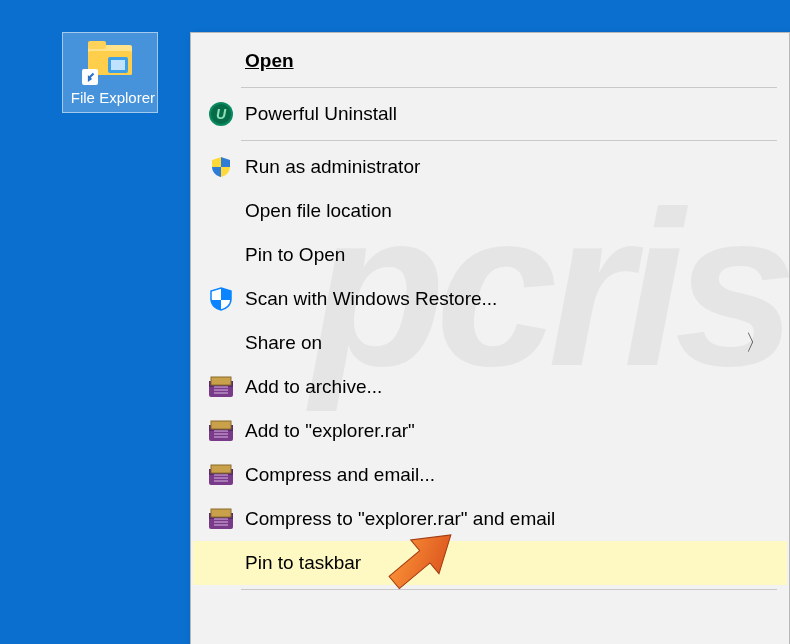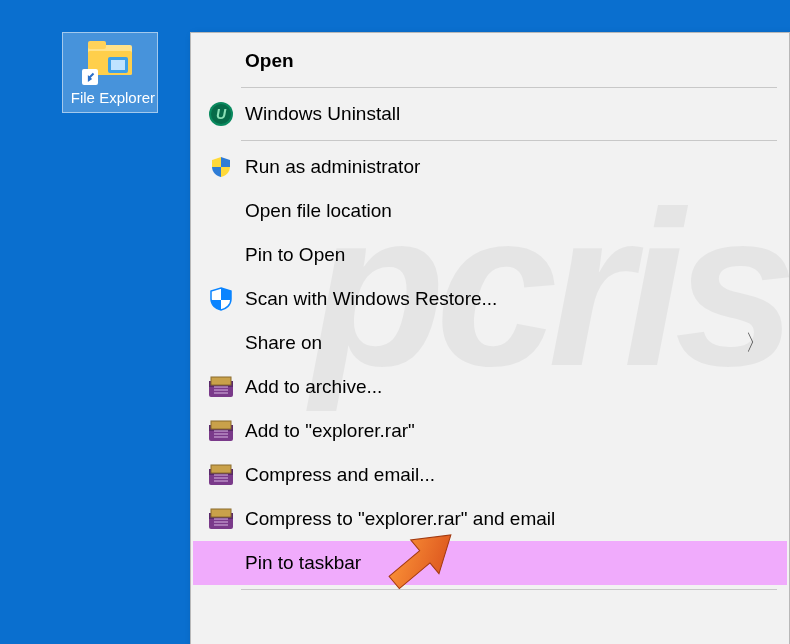--- a/index.html
+++ b/index.html
@@ -33,28 +33,28 @@
     font-size: 19px;
     color: #000;
   }
   .menu-item {
     display: flex;
     align-items: center;
     height: 44px;
     padding: 0 18px 0 10px;
     position: relative;
   }
-  .menu-item.highlight { background: #f0abfc; }
+  .menu-item.highlight { background: #fef9c3; }
   .menu-item .icon-slot {
     width: 36px; height: 32px;
     display: flex; align-items: center; justify-content: center;
     flex-shrink: 0;
   }
   .menu-item .text-slot { flex: 1; padding-left: 6px; }
-  .menu-item.bold .text-slot { font-weight: 700; }
+  .menu-item.bold .text-slot { font-weight: 700; text-decoration: underline; }
   .menu-item .submenu-arrow {
     font-size: 22px; color: #555; padding-right: 2px;
   }
   .menu-sep {
     height: 1px;
     background: #c8c8c8;
     margin: 4px 10px 4px 48px;
   }
 
   
@@ -107,21 +107,21 @@
   <div class="menu-sep"></div>
 
   <div class="menu-item">
     <span class="icon-slot">
       <svg width="26" height="26" viewBox="0 0 26 26">
         <circle cx="13" cy="13" r="12" fill="#0a8a5f"></circle>
         <circle cx="13" cy="13" r="10" fill="#066b49"></circle>
         <text x="13" y="18" text-anchor="middle" font-size="14" font-style="italic" font-weight="bold" fill="#8be0b6">U</text>
       </svg>
     </span>
-    <span class="text-slot">Windows Uninstall</span>
+    <span class="text-slot">Powerful Uninstall</span>
   </div>
 
   <div class="menu-sep"></div>
 
   <div class="menu-item">
     <span class="icon-slot">
       <svg width="24" height="24" viewBox="0 0 24 24">
         <path d="M12 2 L21 5 V12 C21 17 17 21 12 22 C7 21 3 17 3 12 V5 Z" fill="#fff"></path>
         <path d="M12 2 L21 5 V12 H12 Z" fill="#2e7cd6"></path>
         <path d="M12 2 L3 5 V12 H12 Z" fill="#ffd93a"></path>

